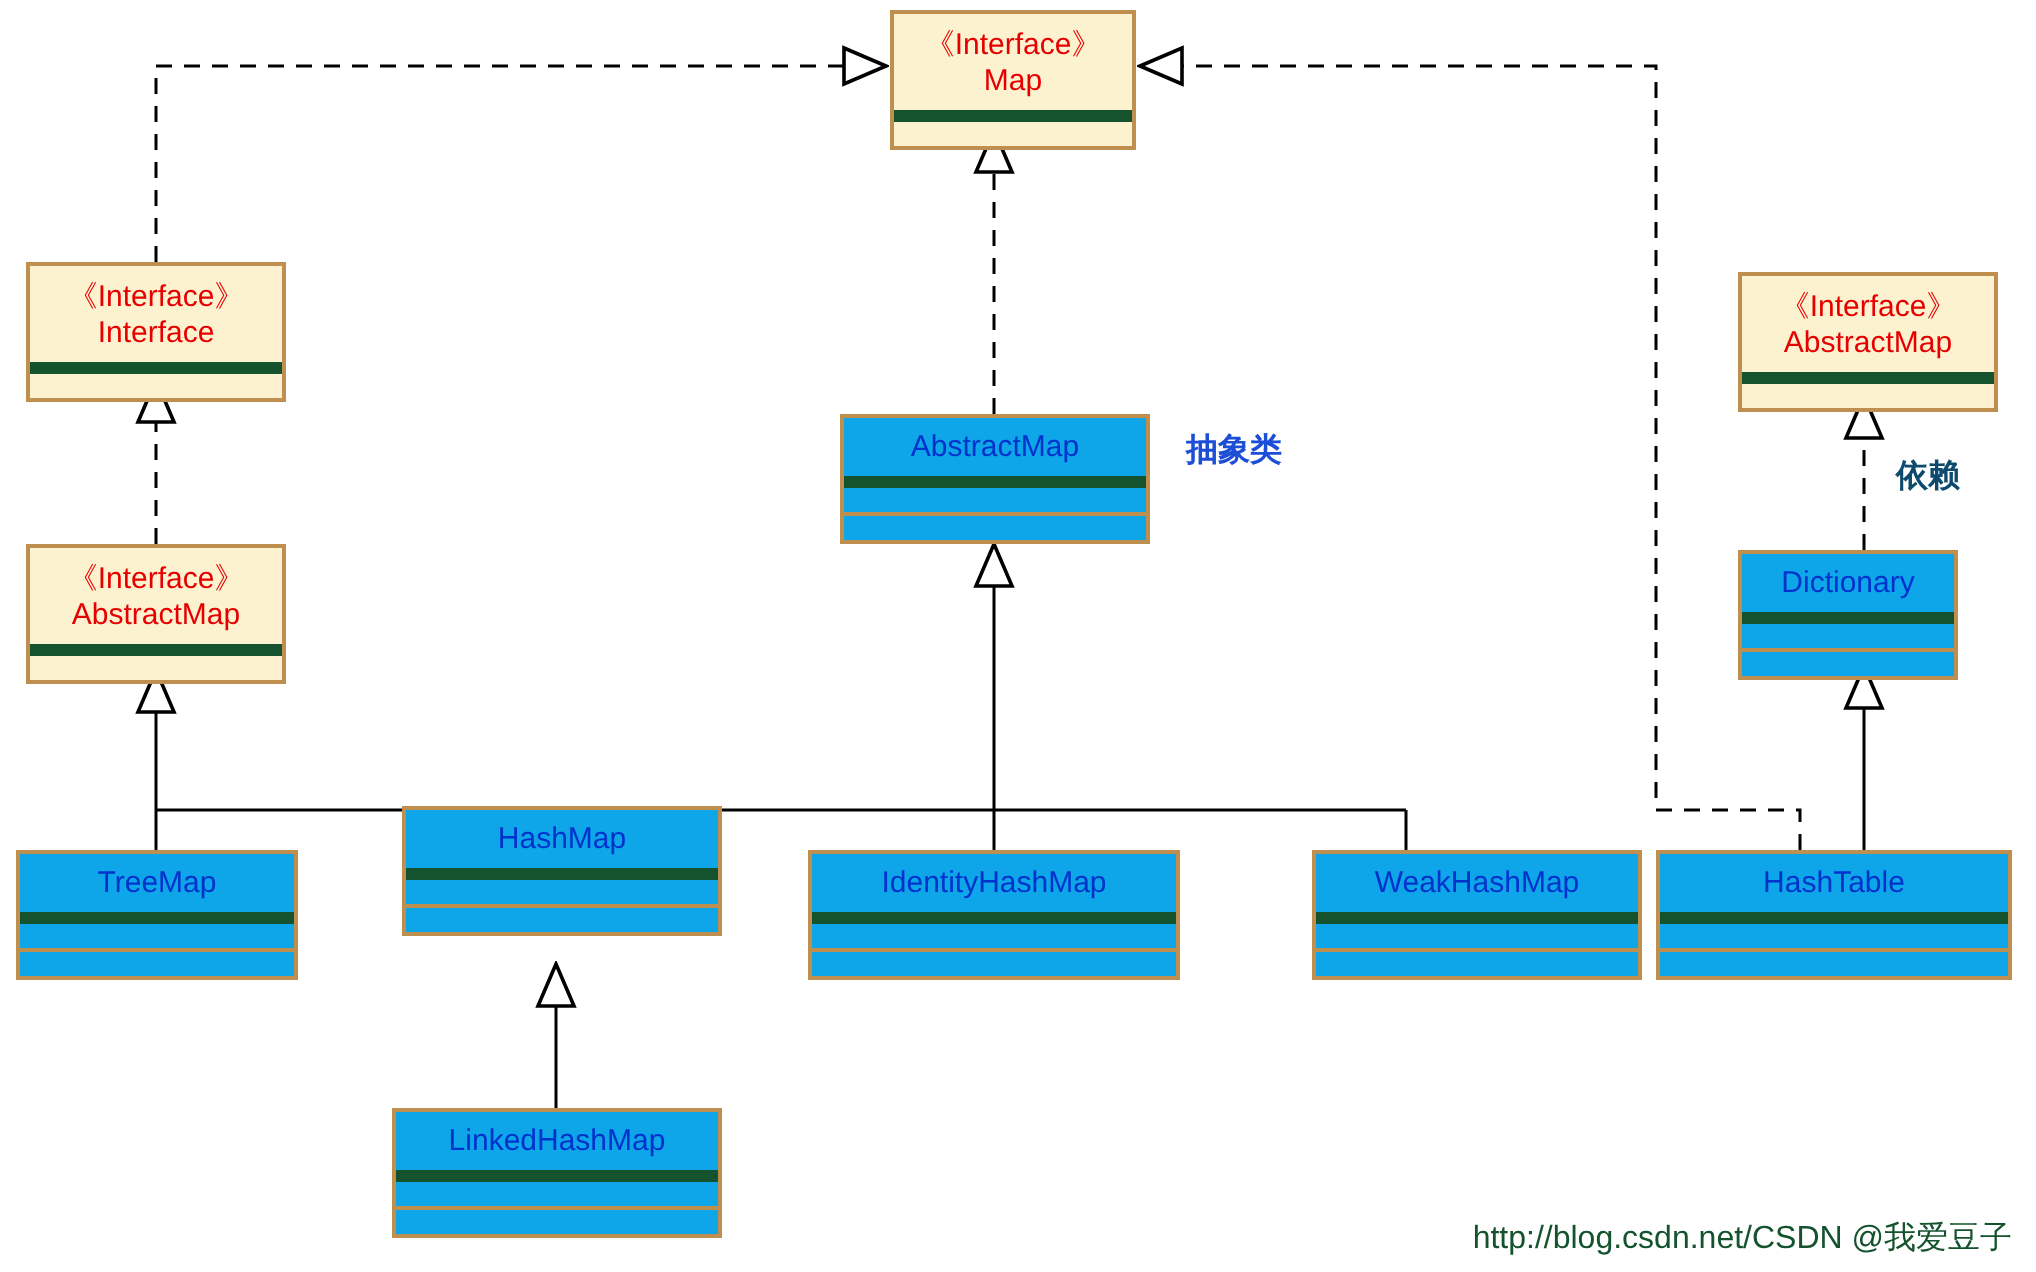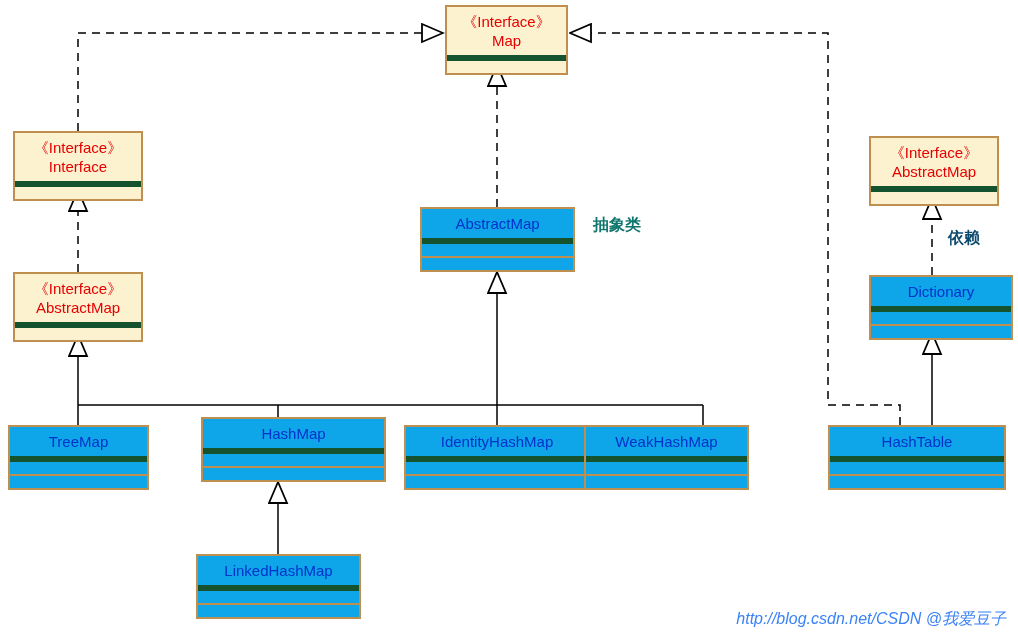--- a/index.html
+++ b/index.html
@@ -6,23 +6,23 @@
   .canvas{position:relative;width:1018px;height:636px}
   .box{position:absolute;border:2px solid #bf8f4f;background:#0ea5e9;box-sizing:border-box}
   .box.interface{background:#fdf2d0}
   .box .title{text-align:center;font-size:15px;font-weight:normal;padding:6px 4px;border-bottom:6px solid #14532d}
   .box .title.red{color:#e60000}
   .box .title.blue{color:#0033cc}
   .box .row{height:12px;border-bottom:2px solid #bf8f4f}
   .box .row:last-child{border-bottom:none}
   .stereotype{display:block;color:#e60000}
   .annot{position:absolute;font-size:16px;font-weight:bold}
-  .annot.blue{color:#0f766e}
+  .annot.blue{color:#1d4ed8}
   .annot.red{color:#0c4a6e}
-  .watermark{position:absolute;right:12px;bottom:6px;color:#3b82f6;font-size:16px;font-style:italic}
+  .watermark{position:absolute;right:12px;bottom:6px;color:#14532d;font-size:16px;}
   svg{position:absolute;top:0;left:0;pointer-events:none}
 </style>
 </head>
 <body>
 
 <div class="canvas">
 
 <svg width="1018" height="636">
   <defs>
     <marker id="hollowTri" markerWidth="16" markerHeight="14" refX="15" refY="7" orient="auto">
@@ -89,46 +89,46 @@
   <div class="row"></div>
 </div>
 
 <div class="box" style="left:420px;top:207px;width:155px">
   <div class="title blue">AbstractMap</div>
   <div class="row"></div>
       <div class="row"></div>
 </div>
 <div class="annot blue" style="left:593px;top:215px">抽象类</div>
 
-<div class="box" style="left:869px;top:275px;width:144px">
+<div class="box" style="left:869px;top:275px;width:110px">
   <div class="title blue">Dictionary</div>
   <div class="row"></div>
       <div class="row"></div>
 </div>
 <div class="annot red" style="left:948px;top:228px">依赖</div>
 
 <div class="box" style="left:8px;top:425px;width:141px">
   <div class="title blue">TreeMap</div>
   <div class="row"></div>
       <div class="row"></div>
 </div>
 
-<div class="box" style="left:201px;top:417px;width:185px">
+<div class="box" style="left:201px;top:403px;width:160px">
   <div class="title blue">HashMap</div>
   <div class="row"></div>
       <div class="row"></div>
 </div>
 
 <div class="box" style="left:404px;top:425px;width:186px">
   <div class="title blue">IdentityHashMap</div>
   <div class="row"></div>
       <div class="row"></div>
 </div>
 
-<div class="box" style="left:584px;top:425px;width:165px">
+<div class="box" style="left:656px;top:425px;width:165px">
   <div class="title blue">WeakHashMap</div>
   <div class="row"></div>
       <div class="row"></div>
 </div>
 
 <div class="box" style="left:196px;top:554px;width:165px">
   <div class="title blue">LinkedHashMap</div>
   <div class="row"></div>
       <div class="row"></div>
 </div>

